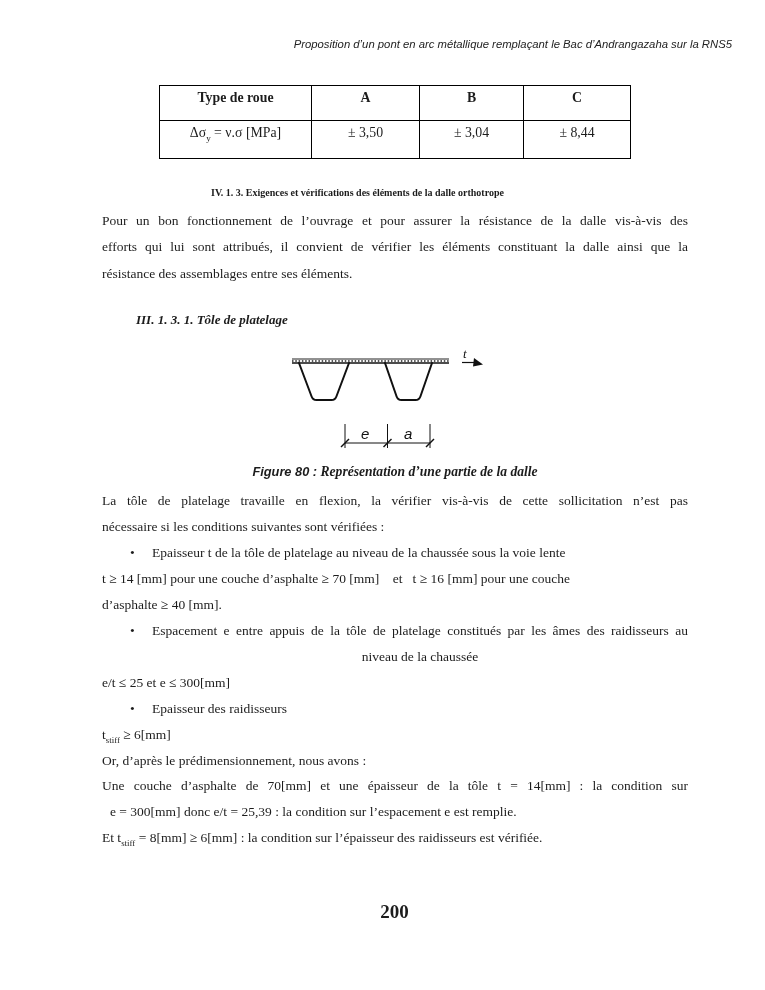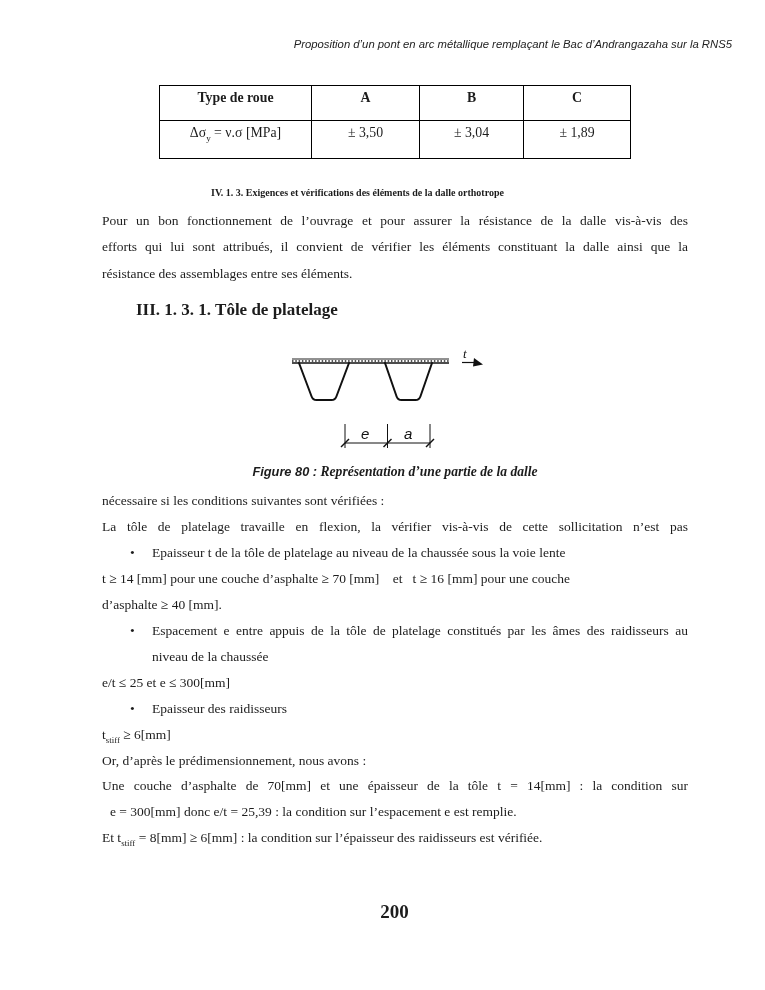--- a/index.html
+++ b/index.html
@@ -27,38 +27,38 @@
 
   .heading1 {
     position:absolute; left:199px; top:187px;
     font-weight:bold; font-size:10px; white-space:nowrap;
   }
   .para1 {
     position:absolute; left:90px; top:208px; width:586px;
     font-size:13.5px; line-height:26.3px;
   }
   .heading2 {
-    position:absolute; left:124px; top:300px;
-    font-weight:bold; font-size:17px; white-space:nowrap;
+    position:absolute; left:124px; top:312px;
+    font-weight:bold; font-style:italic; font-size:13px; white-space:nowrap;
   }
   .figure-svg { position:absolute; left:275px; top:345px; }
   .caption {
     position:absolute; left:90px; top:464px; width:586px;
     text-align:center; font-weight:bold; font-style:italic; font-size:13.6px;
   }
   .caption .cap-prefix { font-family:"Liberation Sans", sans-serif; font-size:12.8px; }
   .content {
     position:absolute; left:90px; top:488px; width:586px;
     font-size:13.5px; line-height:25.95px;
   }
   .line { min-height:25.95px; }
   .jfull { text-align:justify; text-align-last:justify; }
   .bullet { position:relative; padding-left:50px; }
   .bullet .marker { position:absolute; left:28px; top:0; }
-  .indent { padding-left:50px; }
+  .indent { padding-left:50px;text-align:center; }
   .ind8 { padding-left:8px; }
   .pre { white-space:pre; }
   .pagenum {
     position:absolute; left:0; top:901px; width:765px;
     text-align:center; font-weight:bold; font-size:19px;
   }
 </style>
 </head>
 <body>
 
@@ -77,21 +77,21 @@
       <tr class="row-h1">
         <th class="cell-left">Type de roue</th>
         <th>A</th>
         <th>B</th>
         <th>C</th>
       </tr>
       <tr class="row-h2">
         <td class="cell-left"><span>Δσ</span><sub>y</sub><span> = ν.σ [MPa]</span></td>
         <td>± 3,50</td>
         <td>± 3,04</td>
-        <td>± 1,89</td>
+        <td>± 8,44</td>
       </tr>
     </tbody>
   </table>
 
   <div class="heading1">IV. 1. 3. Exigences et vérifications des éléments de la dalle orthotrope</div>
 
   <div class="para1">
     <div class="line jfull">Pour un bon fonctionnement de l’ouvrage et pour assurer la résistance de la dalle vis-à-vis des</div>
     <div class="line jfull">efforts qui lui sont attribués, il convient de vérifier les éléments constituant la dalle ainsi que la</div>
     <div class="line">résistance des assemblages entre ses éléments.</div>
@@ -115,22 +115,22 @@
     <line x1="54" y1="102" x2="62" y2="94" stroke="#111" stroke-width="1.4"></line>
     <line x1="96.5" y1="102" x2="104.5" y2="94" stroke="#111" stroke-width="1.4"></line>
     <line x1="139" y1="102" x2="147" y2="94" stroke="#111" stroke-width="1.4"></line>
     <text x="74" y="94" font-family="Liberation Sans, sans-serif" font-style="italic" font-size="15" fill="#111">e</text>
     <text x="117" y="94" font-family="Liberation Sans, sans-serif" font-style="italic" font-size="15" fill="#111">a</text>
   </svg>
 
   <div class="caption"><span class="cap-prefix">Figure 80 :</span><span> Représentation d’une partie de la dalle</span></div>
 
   <div class="content">
+    <div class="line jfull">La tôle de platelage travaille en flexion, la vérifier vis-à-vis de cette sollicitation n’est pas</div>
     <div class="line">nécessaire si les conditions suivantes sont vérifiées :</div>
-    <div class="line jfull">La tôle de platelage travaille en flexion, la vérifier vis-à-vis de cette sollicitation n’est pas</div>
 
     <div class="line bullet">
       <span class="marker">•</span>
       <span>Epaisseur t de la tôle de platelage au niveau de la chaussée sous la voie lente</span>
     </div>
 
     <div class="line pre">t ≥ 14 [mm] pour une couche d’asphalte ≥ 70 [mm]    et   t ≥ 16 [mm] pour une couche</div>
     <div class="line">d’asphalte ≥ 40 [mm].</div>
 
     <div class="line bullet jfull">

